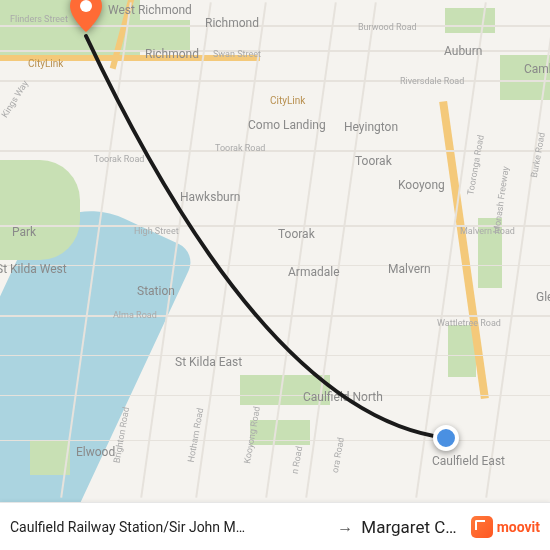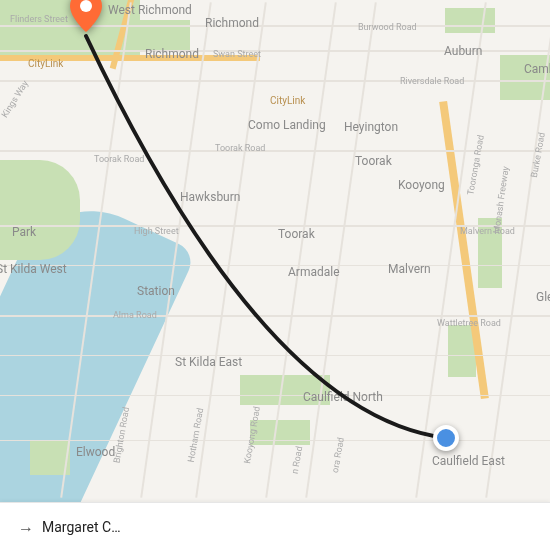--- a/index.html
+++ b/index.html
@@ -54,21 +54,21 @@
   .cta-button { position: absolute; background: #4a90e2; color: #fff; font-size: 17px; font-weight: 500; padding: 13px 30px; border-radius: 6px; border: none; cursor: pointer; box-shadow: 0 2px 8px rgba(0,0,0,.25); transform: translate(-50%,-50%); }
   
   
   .attribution { position: absolute; bottom: 50px; left: 4px; font-size: 9px; color: #666; }
   .attribution a { color: #4470b0; text-decoration: none; }
   
   
   .bottom-bar { position: absolute; bottom: 0; left: 0; right: 0; height: 48px; background: #fff; display: flex; align-items: center; padding: 0 10px; border-top: 1px solid #e6e6e6; box-shadow: 0 -1px 4px rgba(0,0,0,.06); }
   .from-text { flex: 1; font-size: 14px; color: #222; white-space: nowrap; overflow: hidden; text-overflow: ellipsis; padding-right: 6px; }
   .arrow { color: #555; padding: 0 8px; flex-shrink: 0; }
-  .to-text { font-size: 14px; color: #222; white-space: nowrap; overflow: hidden; text-overflow: ellipsis; max-width: 120px; }
+  .to-text { font-size: 17px; color: #222; white-space: nowrap; overflow: hidden; text-overflow: ellipsis; max-width: 120px; }
   .logo { display: flex; align-items: center; gap: 4px; padding-left: 14px; flex-shrink: 0; }
   .logo-mark { width: 22px; height: 22px; border-radius: 5px; background: linear-gradient(135deg,#ff7a3c,#ff5722); position: relative; }
   .logo-mark::before { content:""; position:absolute; left:4px; top:4px; width:8px; height:8px; border:2px solid #fff; border-right:none; border-bottom:none; border-radius: 2px 0 0 0; }
   .logo-text { font-size: 14px; font-weight: 700; color: #ff5722; }
 </style>
 </head>
 <body>
 
 <div class="map-container">
 
@@ -162,17 +162,22 @@
       <path d="M16 0C7.2 0 0 7.2 0 16c0 12 16 26 16 26s16-14 16-26C32 7.2 24.8 0 16 0z" fill="#ff6b35"></path>
       <circle cx="16" cy="16" r="6" fill="#fff"></circle>
     </svg>
   </div>
 
   <div class="marker-start" id="marker-start" style="left: 446px; top: 438px;"></div>
 
 
 
   <div class="bottom-bar">
+    <span class="from-text">Caulfield Railway Station/Sir John M…</span>
     <span class="arrow">→</span>
     <span class="to-text">Margaret C…</span>
+    <div class="logo">
+      <div class="logo-mark"></div>
+      <span class="logo-text">moovit</span>
+    </div>
   </div>
 
 </div>
 
 </body></html>

